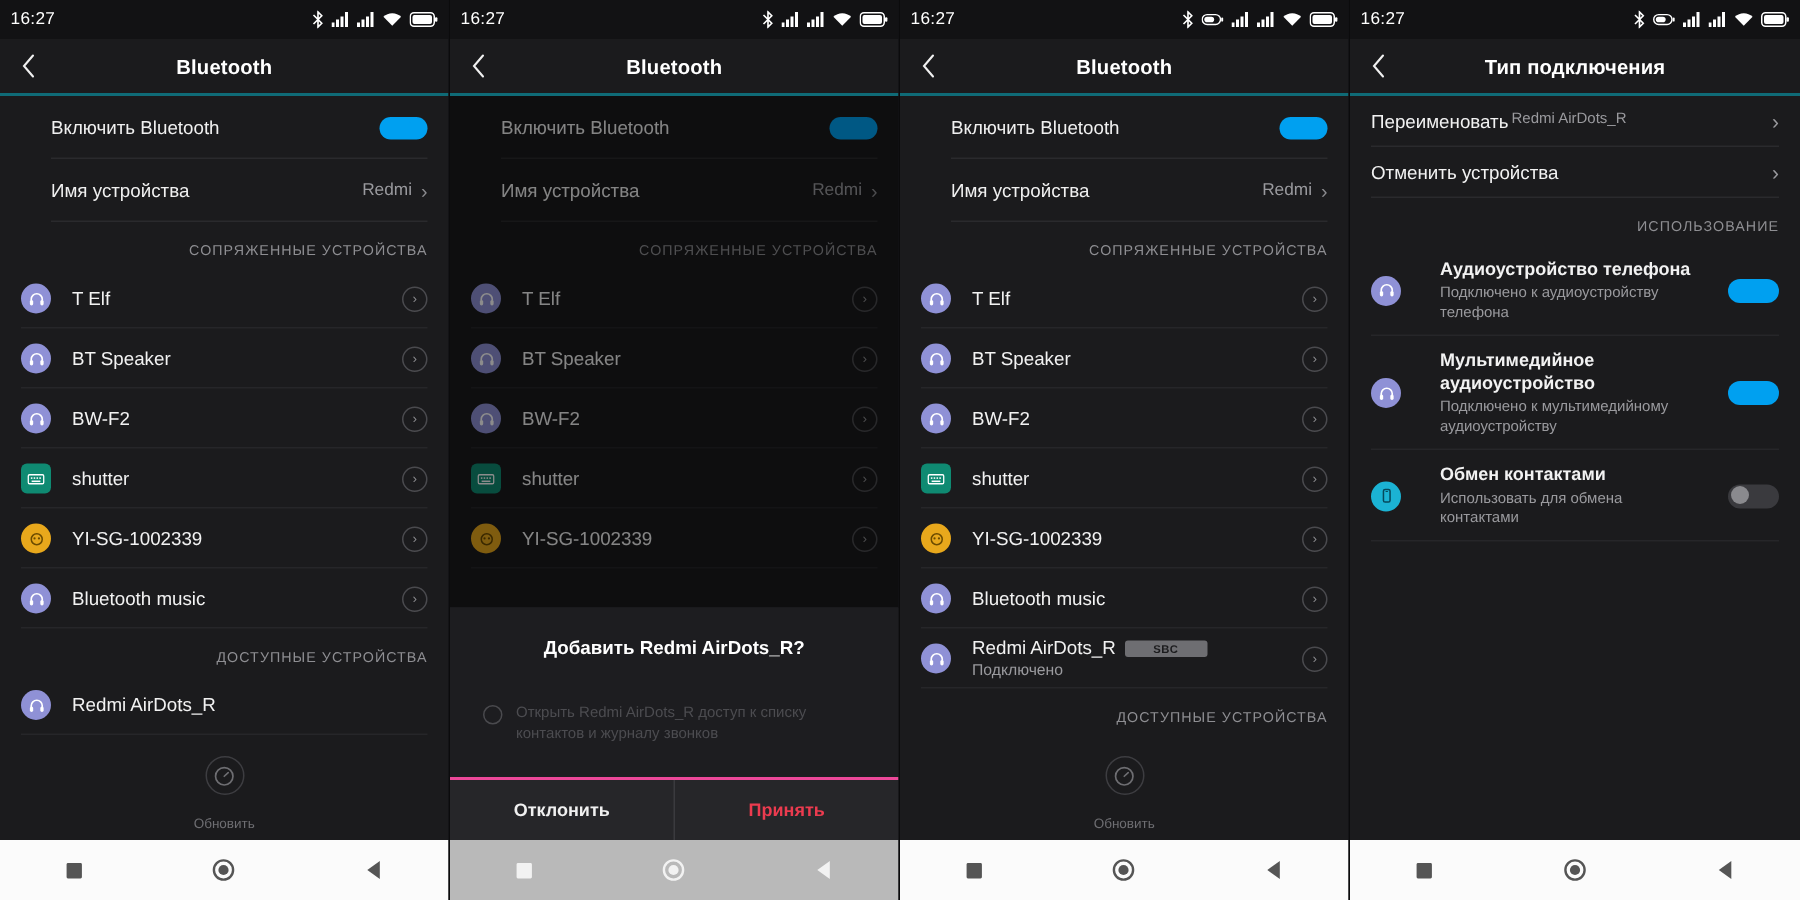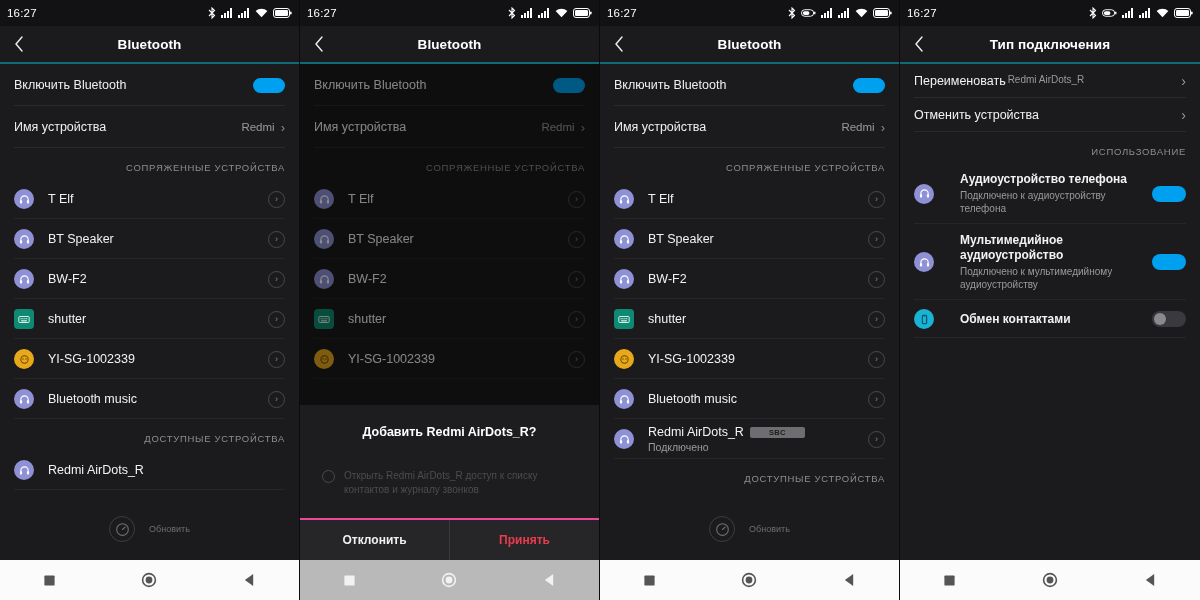--- a/index.html
+++ b/index.html
@@ -60,20 +60,21 @@
     background: #1b1b1d;
     overflow: hidden;
     position: relative;
   }
 
   .row {
     display: flex; align-items: center;
     min-height: 40px;
     padding: 0 14px;
     position: relative;
+    margin-left: 20px;
   }
   .row-sep::after {
     content: ""; position: absolute;
     left: 14px; right: 14px; bottom: 0;
     height: 1px; background: #2a2a2d;
   }
   .row-label { color: #f0f0f0; font-size: 12.5px; }
   .row-value {
     margin-left: auto; color: #9a9a9e; font-size: 11.5px;
     padding-right: 6px;
@@ -146,21 +147,21 @@
     border: 1px solid #4a4a4e;
     display: flex; align-items: center; justify-content: center;
     color: #8a8a8e; font-size: 9px; line-height: 1;
     cursor: pointer;
   }
 
   
   .refresh-area {
     position: absolute; left: 0; right: 0; bottom: 0;
     height: 62px;
-    display: flex; flex-direction: row;
+    display: flex; flex-direction: column;
     align-items: center; justify-content: center;
     gap: 14px;
     background: #1b1b1d;
     cursor: pointer;
   }
   .refresh-ico {
     width: 26px; height: 26px; border-radius: 50%;
     border: 1.5px solid #3d3d41;
     display: flex; align-items: center; justify-content: center;
   }
@@ -918,20 +919,21 @@
 
       <div class="use-row">
         <span class="dev-icon phone">
             <svg width="11" height="11" viewBox="0 0 12 12">
               <rect x="3.6" y="1.4" width="4.8" height="9.2" rx="1.2" stroke="#06485a" stroke-width="1.1" fill="none"></rect>
               <rect x="5" y="2.6" width="2" height="0.7" rx="0.35" fill="#06485a"></rect>
             </svg>
           </span>
         <span class="use-body">
           <span class="use-title">Обмен контактами</span>
+          <span class="use-sub">Использовать для обмена контактами</span>
         </span>
         <span class="toggle big off"></span>
       </div>
     </div>
 
     <div class="navbar">
       <span>
           <svg width="13" height="13" viewBox="0 0 14 14">
             <rect x="1.5" y="1.5" width="11" height="11" rx="1" fill="#555"></rect>
           </svg>

